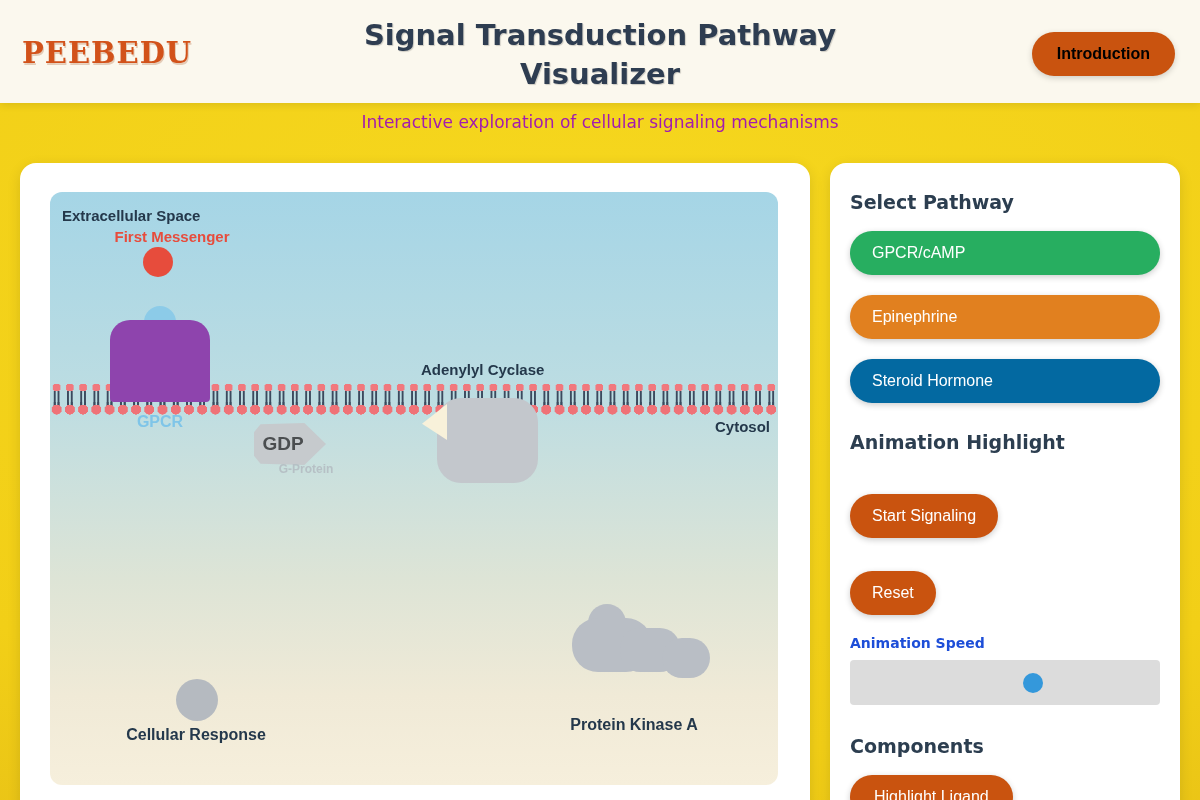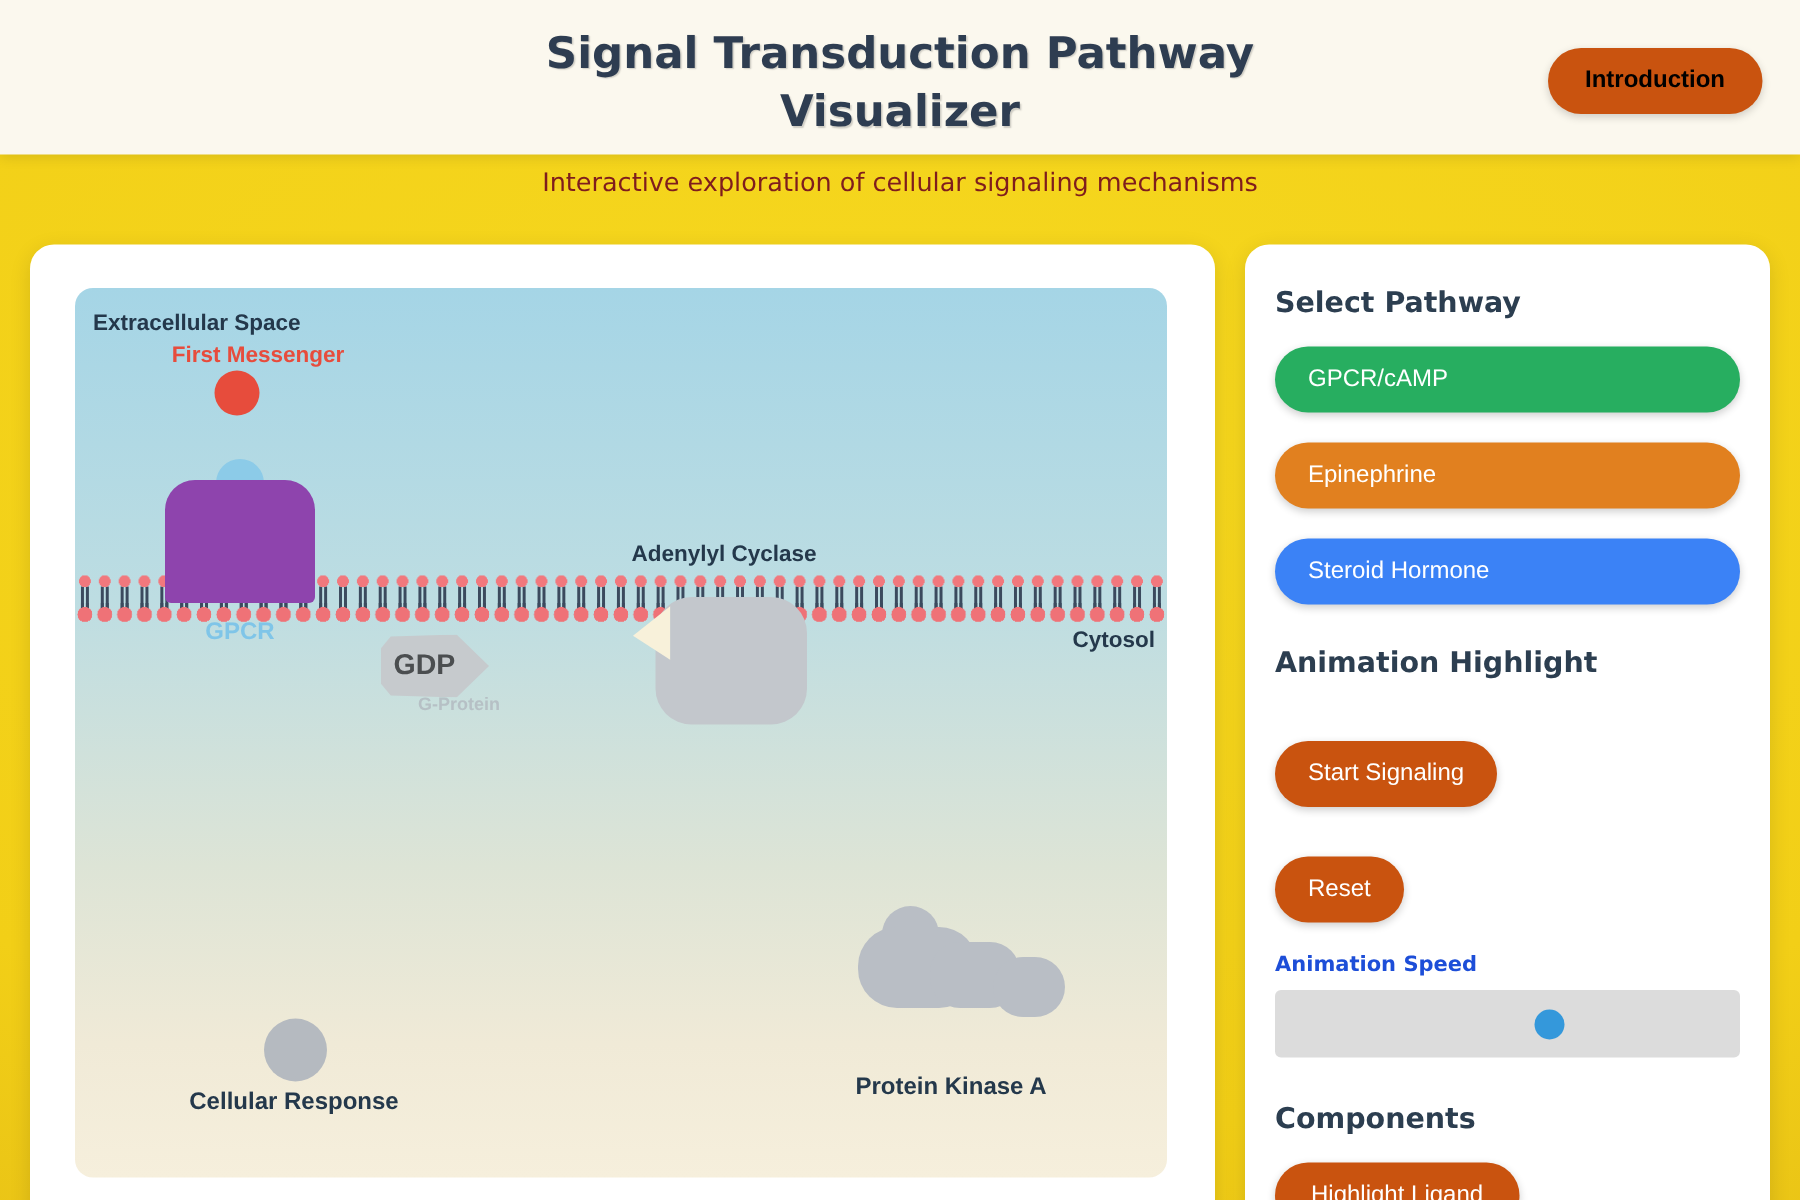--- a/index.html
+++ b/index.html
@@ -26,21 +26,21 @@
     line-height:1.33; color:#2e3d51; text-shadow:1px 1px 1px rgba(0,0,0,.18);
   }
   .intro-btn {
     position:absolute; right:25px; top:32px;
     background:#c9530f; color:#000000; border:none; cursor:pointer;
     font-family:"Liberation Sans", sans-serif; font-size:16px; font-weight:bold;
     padding:13px 25px; border-radius:24px; box-shadow:0 2px 6px rgba(0,0,0,.18);
   }
   .subtitle {
     position:absolute; left:0; top:112px; width:1200px; text-align:center;
-    font-family:"DejaVu Sans", sans-serif; font-size:17px; color:#7f1d1d;
+    font-family:"DejaVu Sans", sans-serif; font-size:17px; color:#a21caf;
   }
 
   
   .main-card {
     position:absolute; left:20px; top:163px; width:790px; height:700px;
     background:#fff; border-radius:16px; box-shadow:0 4px 14px rgba(0,0,0,.12);
   }
   .sidebar {
     position:absolute; left:830px; top:163px; width:350px; height:700px;
     background:#fff; border-radius:16px; box-shadow:0 4px 14px rgba(0,0,0,.12);
@@ -141,20 +141,21 @@
   }
   .comp-btn { display:block; padding:0 24px; margin-bottom:10px; background:#c9530f; }
   .components-sec h2 { margin-top:30px; }
 </style>
 </head>
 <body>
 
 <div class="page">
 
   <header class="header">
+    <div class="logo">PEEBEDU</div>
     <h1 class="title"><span>Signal Transduction Pathway</span><br><span>Visualizer</span></h1>
     <button class="intro-btn">Introduction</button>
   </header>
 
   <div class="subtitle">Interactive exploration of cellular signaling mechanisms</div>
 
   <section class="main-card">
     <div class="diagram">
 
       <div class="dlabel lbl-extracellular">Extracellular Space</div>
@@ -192,21 +193,21 @@
       <div class="dlabel lbl-pka">Protein Kinase A</div>
 
     </div>
   </section>
 
   <aside class="sidebar">
 
     <h2>Select Pathway</h2>
     <button class="pill pathway-btn" style="background: rgb(39, 174, 96);">GPCR/cAMP</button>
     <button class="pill pathway-btn" style="background: rgb(225, 128, 31);">Epinephrine</button>
-    <button class="pill pathway-btn" style="background: #3b82f6;">Steroid Hormone</button>
+    <button class="pill pathway-btn" style="background: #0369a1;">Steroid Hormone</button>
 
     <h2 class="mt">Animation Highlight</h2>
     <div class="ctrl-row">
       <button class="pill ctrl-btn">Start Signaling</button>
     </div>
     <div class="ctrl-row">
       <button class="pill ctrl-btn">Reset</button>
     </div>
 
     <div class="speed-label">Animation Speed</div>

